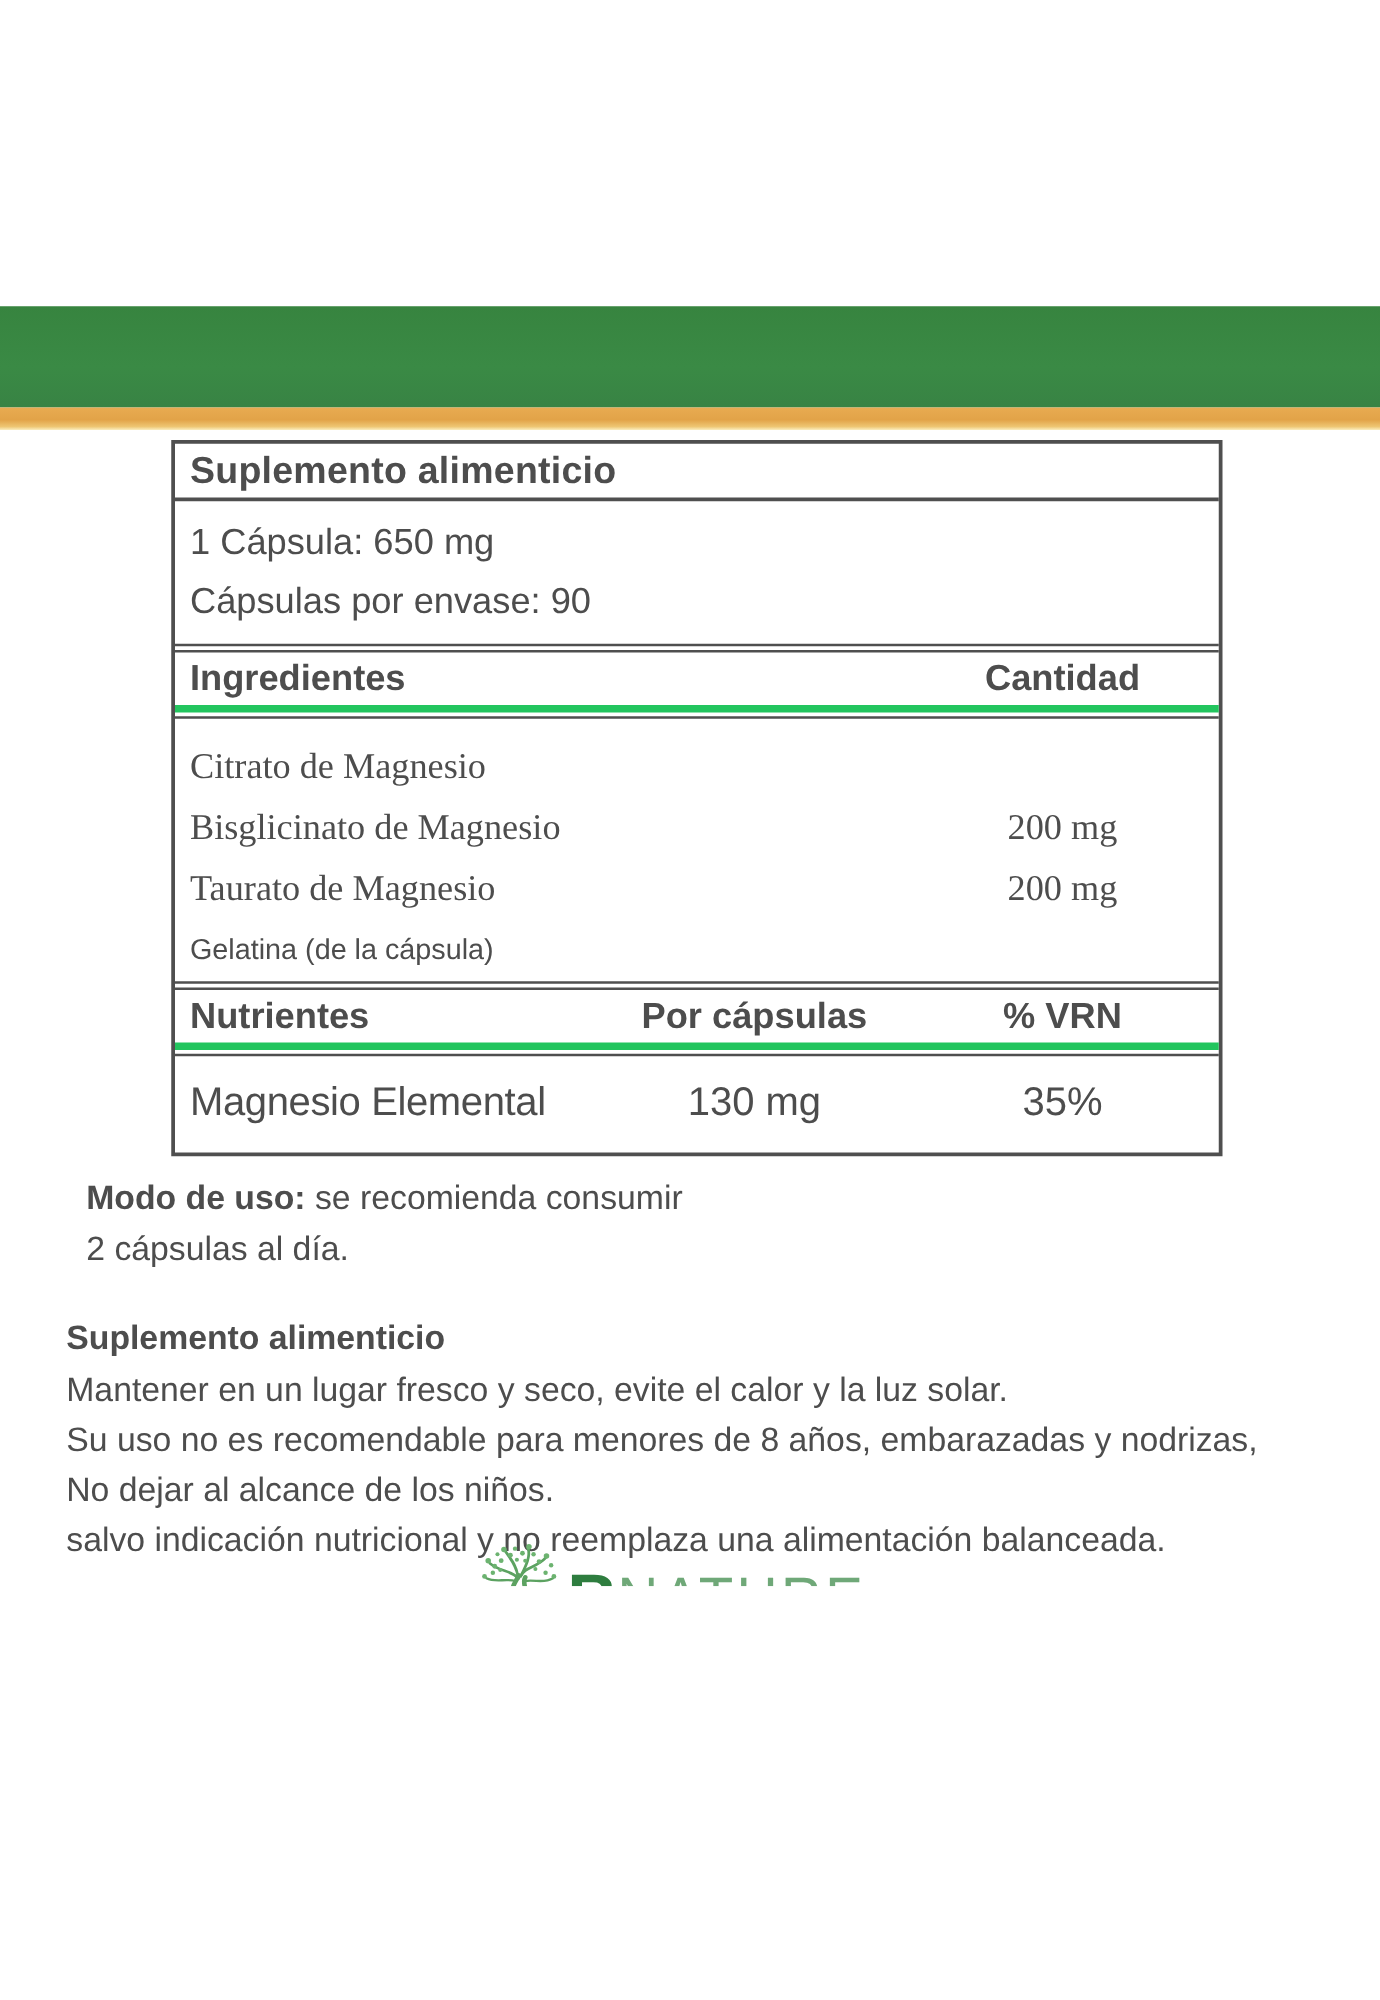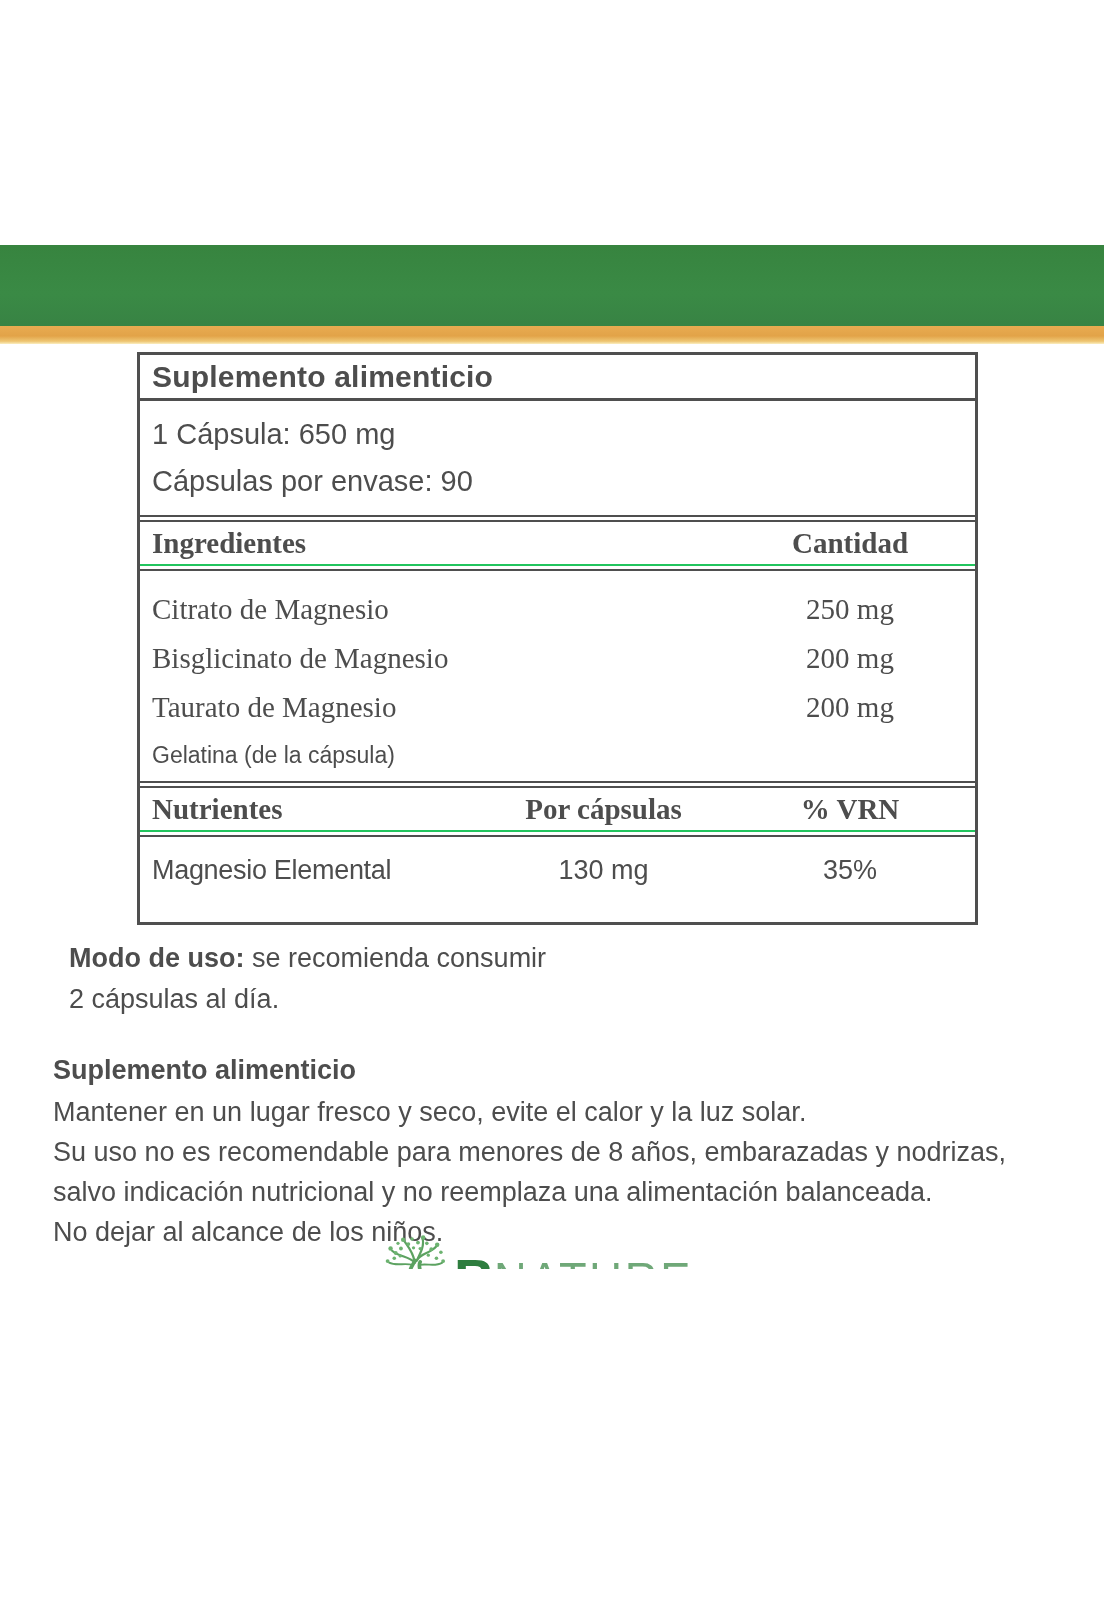--- a/index.html
+++ b/index.html
@@ -16,30 +16,30 @@
   .band-gold-bottom { position:absolute; left:0; top:1313px; width:100%; height:41px;
     background:linear-gradient(90deg,#c9973e 0%, #e0b658 12%, #edcd70 25%, #e4bd5f 38%,
       #f2df8d 52%, #f5e695 62%, #e3bc5c 76%, #d2a74b 88%, #b98f3a 100%); }
   
   .tbl { position:absolute; left:137px; top:352px; width:841px; height:573px;
     border:3px solid #4f4f4f; box-sizing:border-box; background:#fff; }
   .t-title { font-size:30px; font-weight:700; padding:5px 0 4px 12px;
     border-bottom:3px solid #4f4f4f; letter-spacing:0.2px; }
   .t-serving { padding:10px 4px 10px 12px; font-size:29px; line-height:47px; }
   .hdrwrap { border-top:2px solid #4f4f4f; border-bottom:2px solid #4f4f4f; padding:3px 0; }
-  .hdr { border-top:2px solid #4f4f4f; border-bottom:2px solid #22c55e;
-    display:flex; font-size:29px; font-weight:700; padding:5px 0 4px 12px; box-sizing:border-box;font-family:Liberation Serif, serif; }
+  .hdr { border-top:2px solid #4f4f4f; border-bottom:6px solid #22c55e;
+    display:flex; font-size:29px; font-weight:700; padding:5px 0 4px 12px; box-sizing:border-box; }
   .c-name { flex:1 1 auto; }
   .c-fixed { flex:0 0 330px; }
   .c-mid { flex:1 1 auto; text-align:center; }
   .c-qty { flex:0 0 250px; text-align:center; box-sizing:border-box; }
   .t-ing-body { padding:14px 0 8px 12px; }
   .ing-row { display:flex; font-size:29px; line-height:49px;font-family:Liberation Serif, serif; }
   .ing-note { font-size:23px; line-height:36px; margin-top:5px; }
-  .t-nut-row { display:flex; font-size:27px; padding:18px 0 26px 12px; }
+  .t-nut-row { display:flex; font-size:32px; padding:18px 0 26px 12px; }
   .nut-name { flex:0 0 330px; letter-spacing:-0.3px; }
   
   .usage { position:absolute; left:69px; top:938px; width:1000px; font-size:27px; line-height:41px; }
   .usage b { font-weight:700; }
   .storage { position:absolute; left:53px; top:1050px; width:1020px; font-size:27px; line-height:40px; }
   .storage-heading { font-weight:700; margin-bottom:2px; }
   
   .logo { position:absolute; left:0; top:1232px; width:100%; display:flex;
     justify-content:center; align-items:flex-end; }
   .logo-inner { display:flex; align-items:flex-end; transform:translateX(-10px); }
@@ -67,21 +67,20 @@
     <div class="hdrwrap">
       <div class="hdr">
         <div class="c-name">Ingredientes</div>
         <div class="c-qty">Cantidad</div>
       </div>
     </div>
 
     <div class="t-ing-body">
       <div class="ing-row">
         <div class="c-name">Citrato de Magnesio</div>
-        <div class="c-qty">250 mg</div>
       </div>
       <div class="ing-row">
         <div class="c-name">Bisglicinato de Magnesio</div>
         <div class="c-qty">200 mg</div>
       </div>
       <div class="ing-row">
         <div class="c-name">Taurato de Magnesio</div>
         <div class="c-qty">200 mg</div>
       </div>
       <div class="ing-note">Gelatina (de la cápsula)</div>
@@ -104,22 +103,22 @@
 
   <div class="usage">
     <div><b>Modo de uso:</b><span> se recomienda consumir</span></div>
     <div>2 cápsulas al día.</div>
   </div>
 
   <div class="storage">
     <div class="storage-heading">Suplemento alimenticio</div>
     <div>Mantener en un lugar fresco y seco, evite el calor y la luz solar.</div>
     <div>Su uso no es recomendable para menores de 8 años, embarazadas y nodrizas,</div>
+    <div>No dejar al alcance de los niños.</div>
     <div>salvo indicación nutricional y no reemplaza una alimentación balanceada.</div>
-    <div>No dejar al alcance de los niños.</div>
   </div>
 
   <div class="logo">
     <div class="logo-inner">
       <svg class="tree" viewBox="0 0 100 100" fill="none" stroke="#5ca261" stroke-linecap="round">
         <path d="M10 92 H90" stroke-width="3"></path>
         <path d="M20 86 h11 M67 86 h11" stroke-width="1.5" opacity="0.7"></path>
         <path d="M40 92 C45 82 37 72 45 60 C40 50 47 44 50 37" stroke-width="5"></path>
         <path d="M60 92 C55 83 63 74 54 62 C61 52 53 46 57 39" stroke-width="5"></path>
         <path d="M50 40 C41 31 30 33 19 24" stroke-width="3"></path>

